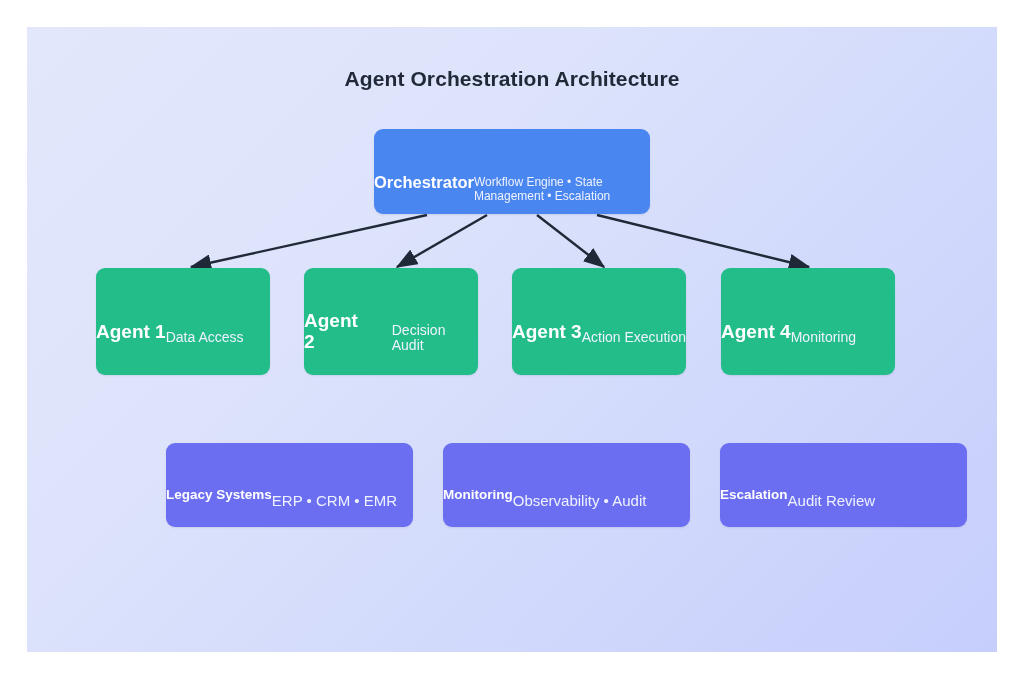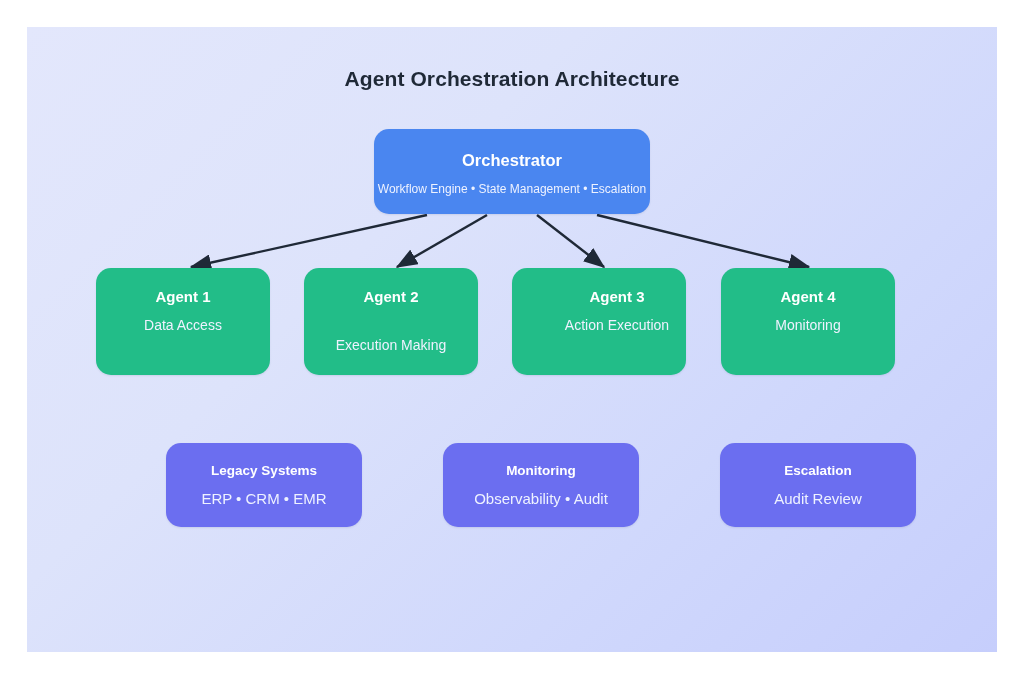--- a/index.html
+++ b/index.html
@@ -35,24 +35,24 @@
     width: 970px;
     text-align: center;
     font-size: 21px;
     font-weight: bold;
     color: #1f2937;
     letter-spacing: 0.1px;
     margin-top: 24px;
   }
   .node {
     position: absolute;
-    border-radius: 15px;
+    border-radius: 9px;
     box-sizing: border-box;
     display: flex;
-    flex-direction: column;
+    flex-direction: row;
     align-items: center;
     color: #ffffff;
     box-shadow: 0 1px 2px rgba(40,50,90,0.10);
   }
   .node .node-title {
     font-weight: bold;
     line-height: 1.1;
   }
   .node .node-sub {
     line-height: 1.1;
@@ -76,34 +76,34 @@
   }
   
   .agent-node {
     top: 241px;
     width: 174px;
     height: 107px;
     background: #22bd88;
     padding-top: 21px;
   }
   .agent-node .node-title {
-    font-size: 15px;
+    font-size: 19px;
   }
   .agent-node .node-sub {
     font-size: 14px;
     margin-top: 12px;
   }
   #node-agent-1 { left: 69px; }
   #node-agent-2 { left: 277px; gap: 20px; }
-  #node-agent-3 { left: 485px; padding-left: 36px; }
+  #node-agent-3 { left: 485px; }
   #node-agent-4 { left: 694px; }
   
   .support-node {
     top: 416px;
-    width: 196px;
+    width: 247px;
     height: 84px;
     background: #6b6ef0;
     padding-top: 21px;
   }
   .support-node .node-title {
     font-size: 13.5px;
   }
   .support-node .node-sub {
     font-size: 15px;
     margin-top: 12px;
@@ -145,21 +145,21 @@
       <div class="node-sub">Workflow Engine • State Management • Escalation</div>
     </div>
 
     <div class="node agent-node" id="node-agent-1">
       <div class="node-title">Agent 1</div>
       <div class="node-sub">Data Access</div>
     </div>
 
     <div class="node agent-node" id="node-agent-2">
       <div class="node-title">Agent 2</div>
-      <div class="node-sub">Execution Making</div>
+      <div class="node-sub">Decision Audit</div>
     </div>
 
     <div class="node agent-node" id="node-agent-3">
       <div class="node-title">Agent 3</div>
       <div class="node-sub">Action Execution</div>
     </div>
 
     <div class="node agent-node" id="node-agent-4">
       <div class="node-title">Agent 4</div>
       <div class="node-sub">Monitoring</div>

